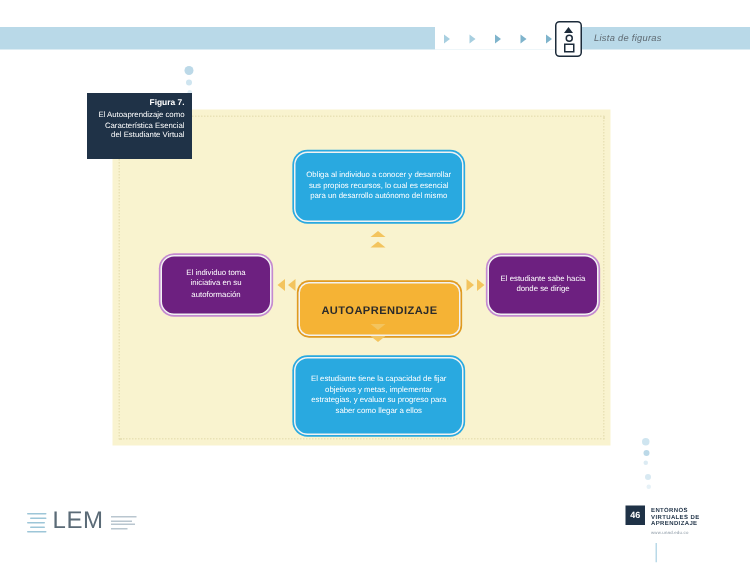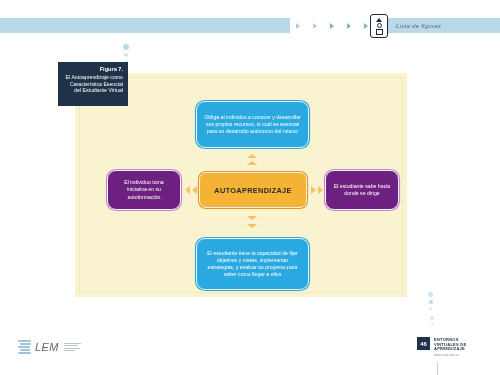--- a/index.html
+++ b/index.html
@@ -115,21 +115,21 @@
     font-size:5.2px;line-height:7.2px;
     box-shadow:0 0 0 1.1px #c489d0;
   }
   .node-right{
     left:325px;top:170px;width:74px;height:40px;
     background:#6d2080;border:1.1px solid #f2f2f2;
     font-size:5.2px;line-height:7.2px;
     box-shadow:0 0 0 1.1px #c489d0;
   }
   .node-center{
-    left:199px;top:172px;width:108px;height:36px;
+    left:199px;top:188px;width:108px;height:36px;
     background:#f5b335;border:1.1px solid #f2f2f2;
     color:#2b2b2b;font-weight:bold;font-size:7.4px;letter-spacing:.3px;
     box-shadow:0 0 0 1.1px #e09a20;
     border-radius:7px;
     align-items:center;
   }
 
   
   .chev{position:absolute;width:0;height:0;}
   .chev-up{
@@ -156,21 +156,21 @@
   }
   .logo-mark{width:14px;height:15px;position:relative;}
   .logo-mark i{
     position:absolute;left:0;height:1.6px;background:#9dc6d8;border-radius:1px;display:block;
   }
   .logo-mark i:nth-child(1){top:1px;width:13px;}
   .logo-mark i:nth-child(2){top:4px;width:11px;left:2px;}
   .logo-mark i:nth-child(3){top:7px;width:12px;}
   .logo-mark i:nth-child(4){top:10px;width:10px;left:2px;}
   .logo-mark i:nth-child(5){top:13px;width:13px;}
-  .logo-text{font-size:11px;color:#5b6b77;letter-spacing:.4px;font-style:italic;}
+  .logo-text{font-size:16px;color:#5b6b77;letter-spacing:.4px;}
   .logo-sub{display:flex;flex-direction:column;gap:1.4px;margin-left:2px;margin-top:1px;}
   .logo-sub span{display:block;height:1.2px;background:#b9c6cf;}
   .logo-sub span:nth-child(1){width:17px;}
   .logo-sub span:nth-child(2){width:14px;}
   .logo-sub span:nth-child(3){width:16px;}
   .logo-sub span:nth-child(4){width:11px;}
 
   .footer-badge{
     position:absolute;left:417px;top:337px;width:78px;height:24px;
     display:flex;align-items:flex-start;gap:4px;

